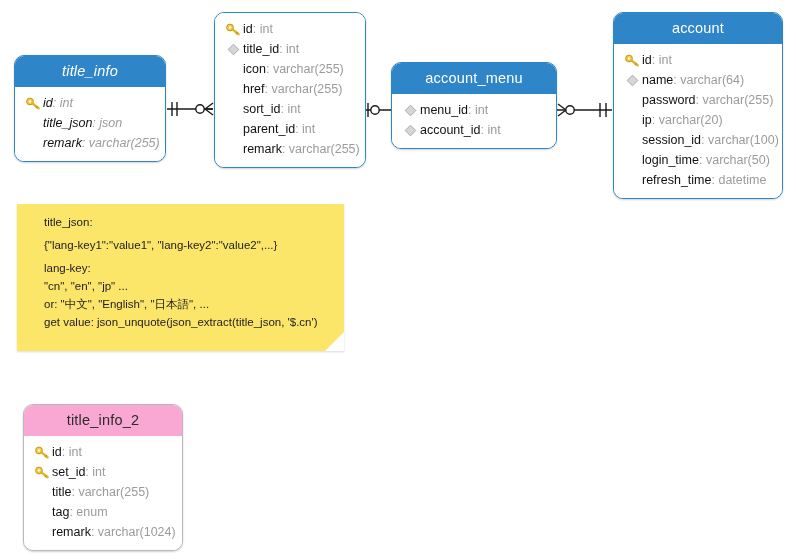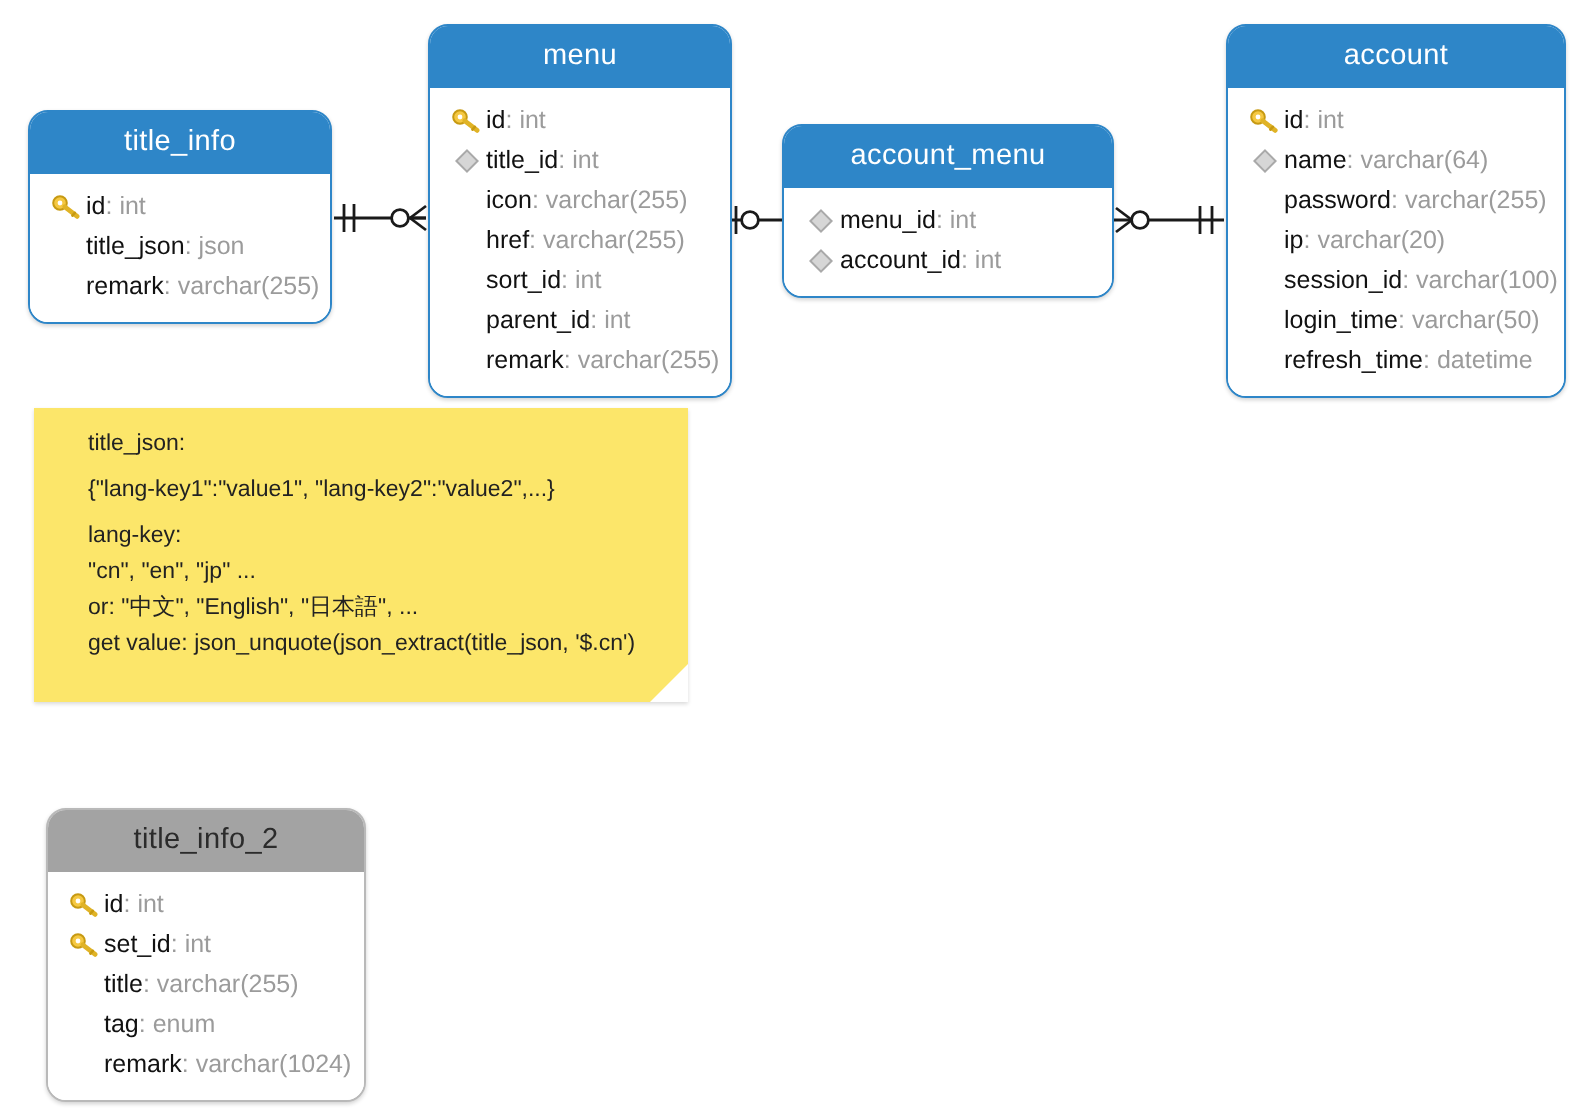--- a/index.html
+++ b/index.html
@@ -30,21 +30,21 @@
   }
   .entity-header {
     background: #2e86c8;
     color: #ffffff;
     font-size: 14.5px;
     text-align: center;
     padding: 7px 4px 8px 4px;
     letter-spacing: 0.2px;
   }
   .entity.gray .entity-header {
-    background: #a3a3a3;
+    background: #f9a8d4;
     color: #2b2b2b;
   }
   .entity-body {
     padding: 6px 0 8px 0;
     background: #ffffff;
   }
   .field {
     display: flex;
     align-items: center;
     height: 20px;
@@ -140,21 +140,21 @@
       <line x1="566" y1="110" x2="558" y2="104"></line>
       <line x1="566" y1="110" x2="558" y2="116"></line>
       <circle cx="570" cy="110" r="4.2" fill="#ffffff"></circle>
       <line x1="600" y1="103" x2="600" y2="117"></line>
       <line x1="606" y1="103" x2="606" y2="117"></line>
     </g>
 
   </g>
 </svg>
 
-<div class="entity" style="left:14px; top:55px; width:152px;">
+<div class="entity" style="left:14px; top:55px; width:152px;font-style:italic;">
   <div class="entity-header">title_info</div>
   <div class="entity-body">
 
     <div class="field">
       <span class="field-icon">
         <svg width="15" height="13" viewBox="0 0 15 13">
           <circle cx="4" cy="4.5" r="3.4" fill="#f5c842" stroke="#c79a12" stroke-width="1"></circle>
           <circle cx="4" cy="4.5" r="1.2" fill="#ffffff"></circle>
           <path d="M6.4 6.4 L12.6 11.2" stroke="#e0b326" stroke-width="2.4" stroke-linecap="round"></path>
           <path d="M10.2 10.8 L11.4 9.4" stroke="#c79a12" stroke-width="1.3" stroke-linecap="round"></path>
@@ -170,21 +170,20 @@
 
     <div class="field">
       <span class="field-icon"></span>
       <span class="field-text"><span class="field-name">remark</span><span class="field-type">:&nbsp;</span><span class="field-type">varchar(255)</span></span>
     </div>
 
   </div>
 </div>
 
 <div class="entity" style="left:214px; top:12px; width:152px;">
-  <div class="entity-header">menu</div>
   <div class="entity-body">
 
     <div class="field">
       <span class="field-icon">
         <svg width="15" height="13" viewBox="0 0 15 13">
           <circle cx="4" cy="4.5" r="3.4" fill="#f5c842" stroke="#c79a12" stroke-width="1"></circle>
           <circle cx="4" cy="4.5" r="1.2" fill="#ffffff"></circle>
           <path d="M6.4 6.4 L12.6 11.2" stroke="#e0b326" stroke-width="2.4" stroke-linecap="round"></path>
           <path d="M10.2 10.8 L11.4 9.4" stroke="#c79a12" stroke-width="1.3" stroke-linecap="round"></path>
         </svg>

